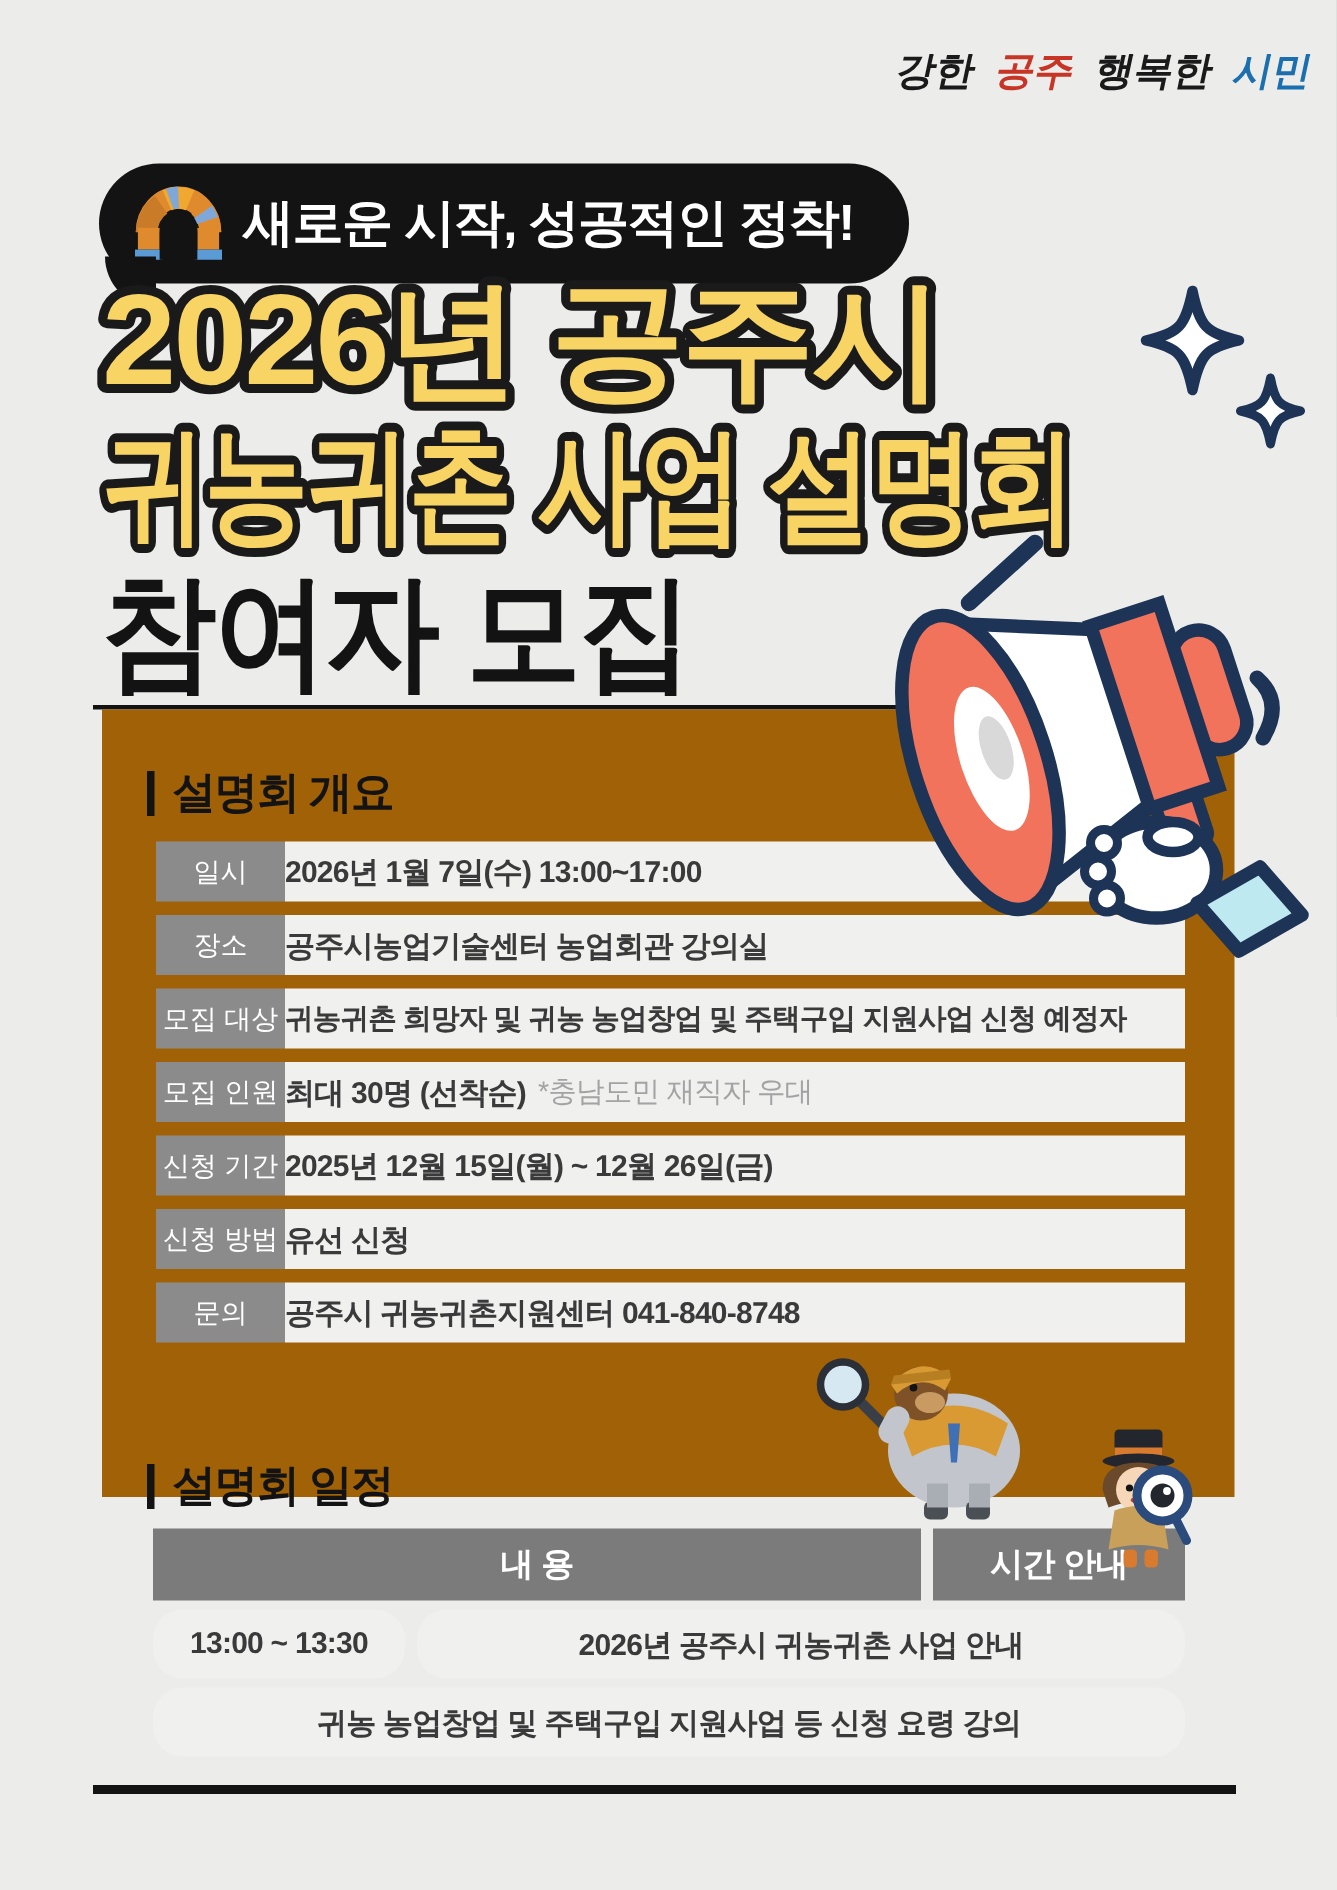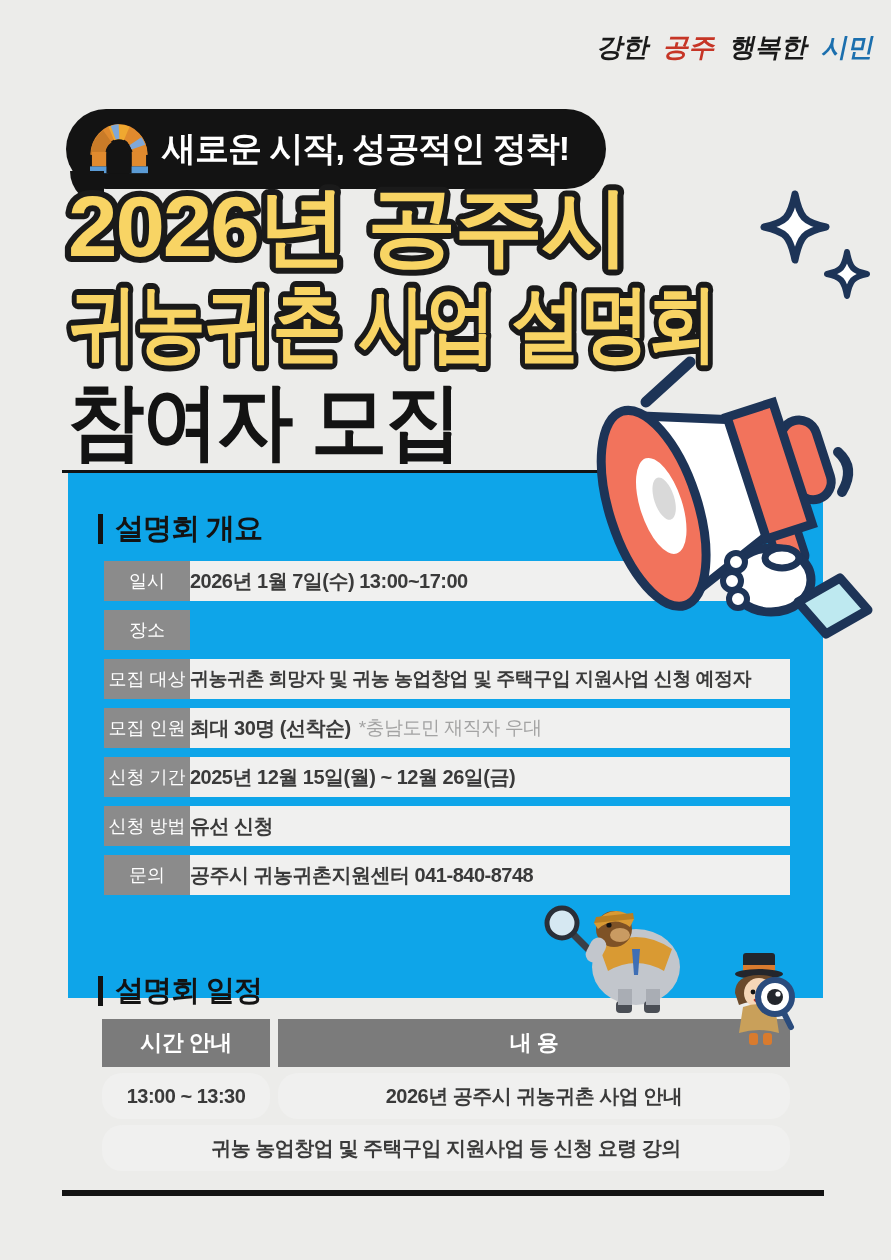--- a/index.html
+++ b/index.html
@@ -53,21 +53,21 @@
   .sparkles { position:absolute; left:750px; top:182px; z-index:2; }
 
   
   .megaphone { position:absolute; left:586px; top:340px; z-index:6; }
 
   
   .divider-top    { position:absolute; left:62px; top:470px;  width:762px; height:3px; background:#131313; }
   .divider-bottom { position:absolute; left:62px; top:1190px; width:762px; height:6px; background:#131313; }
   .panel {
     position:absolute; left:68px; top:473px; width:755px; height:525px;
-    background:#0ea5e9; z-index:1;
+    background:#a16207; z-index:1;
   }
 
   
   .sec-head { position:absolute; display:flex; align-items:center; gap:12px; }
   .sec-bar  { width:5px; height:30px; background:#131313; }
   .sec-head h2 { font-size:29px; font-weight:900; color:#131313; letter-spacing:-1px; }
   #sec-overview { left:30px; top:36px; }
   #sec-schedule { left:30px; top:498px; }
 
   
@@ -159,20 +159,23 @@
 
     <div class="otable">
       <div class="orow">
         <div class="olabel">일시</div>
         <div class="ovalue">
             <span>2026년 1월 7일(수) 13:00~17:00</span>
           </div>
       </div>
       <div class="orow">
         <div class="olabel">장소</div>
+        <div class="ovalue">
+            <span>공주시농업기술센터 농업회관 강의실</span>
+          </div>
       </div>
       <div class="orow">
         <div class="olabel">모집 대상</div>
         <div class="ovalue" style="font-size:19px">
             <span>귀농귀촌 희망자 및 귀농 농업창업 및 주택구입 지원사업 신청 예정자</span>
           </div>
       </div>
       <div class="orow">
         <div class="olabel">모집 인원</div>
         <div class="ovalue">
@@ -235,22 +238,22 @@
       <circle cx="65" cy="45" r="2.6" fill="#ffffff"></circle>
     </svg>
 
     <div class="sec-head" id="sec-schedule">
       <span class="sec-bar"></span>
       <h2>설명회 일정</h2>
     </div>
 
     <div class="stable">
       <div class="srow shead">
+        <div class="scell scol-content">내 용</div>
         <div class="scell scol-time">시간 안내</div>
-        <div class="scell scol-content">내 용</div>
       </div>
       <div class="srow sbody">
         <div class="scell scol-time">13:00 ~ 13:30</div>
         <div class="scell scol-content">2026년 공주시 귀농귀촌 사업 안내</div>
       </div>
       <div class="srow sbody">
         <div class="scell scol-content">귀농 농업창업 및 주택구입 지원사업 등 신청 요령 강의</div>
       </div>
     </div>
   </div>

